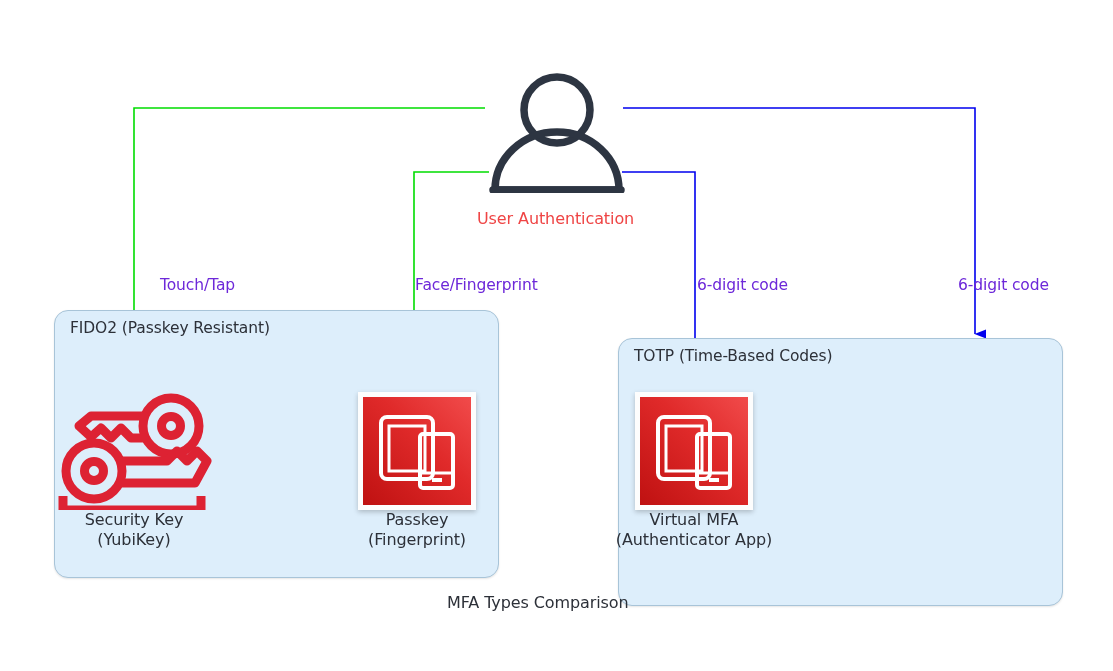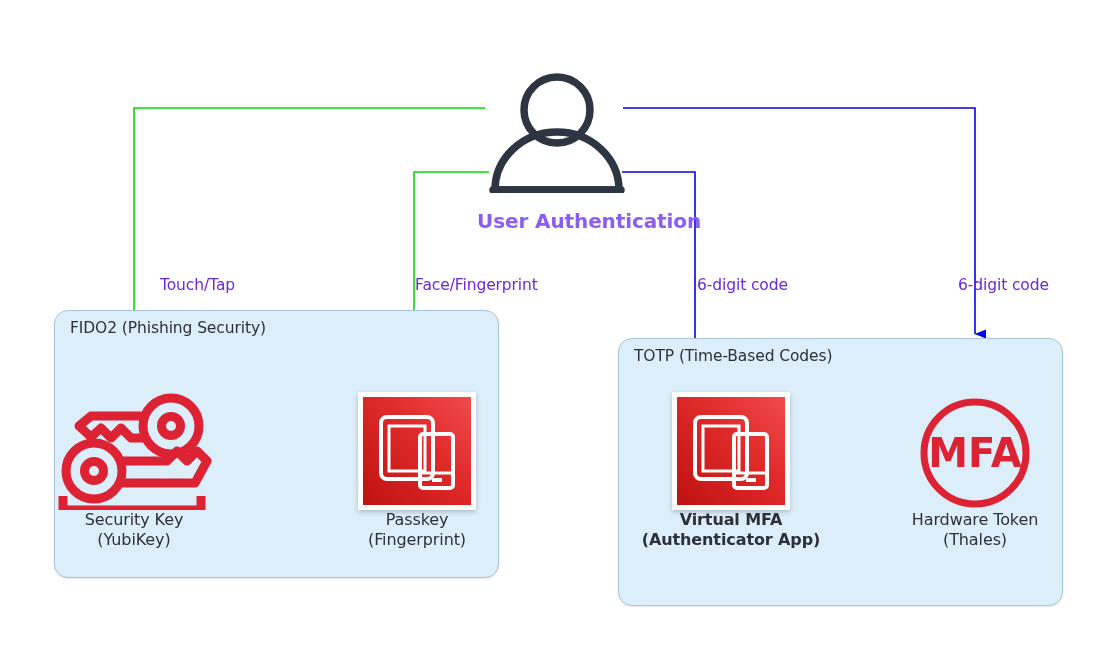--- a/index.html
+++ b/index.html
@@ -59,25 +59,24 @@
   }
   .edge-label {
     position: absolute;
     font-size: 15.5px;
     color: #6d28d9;
     white-space: nowrap;
     letter-spacing: -0.1px;
   }
   .person-label {
     position: absolute;
-    font-size: 20px;
-    color: #8b5cf6;
+    font-size: 16px;
+    color: #ef4444;
     white-space: nowrap;
     letter-spacing: -0.1px;
-    font-weight: bold;
   }
   .caption {
     position: absolute;
     font-size: 16px;
     color: #2c3038;
     white-space: nowrap;
     letter-spacing: -0.1px;
   }
   .person-icon {
     position: absolute;
@@ -126,21 +125,21 @@
     </svg>
   </div>
   <div class="person-label" style="left:477px; top:209px;">User Authentication</div>
 
   <div class="edge-label" style="left:160px; top:276px;">Touch/Tap</div>
   <div class="edge-label" style="left:415px; top:276px;">Face/Fingerprint</div>
   <div class="edge-label" style="left:697px; top:276px;">6-digit code</div>
   <div class="edge-label" style="left:958px; top:276px;">6-digit code</div>
 
   <div class="group-box" style="left:54px; top:310px; width:445px; height:268px;">
-    <div class="group-title">FIDO2 (Phishing Security)</div>
+    <div class="group-title">FIDO2 (Passkey Resistant)</div>
   </div>
 
   <div class="node" style="left:24px; top:392px;">
     <div style="height:118px;">
       <svg width="170" height="118" viewBox="0 0 170 118" xmlns="http://www.w3.org/2000/svg">
         <g fill="none" stroke="#dd2233" stroke-width="9" stroke-linejoin="round" stroke-linecap="round">
 
           <circle cx="122" cy="34" r="28"></circle>
           <circle cx="122" cy="34" r="9.5"></circle>
           <path d="M 95,24 L 42,24 L 30,34 L 42,45 L 52,36 L 62,46 L 72,36 L 82,46 L 95,46"></path>
@@ -168,39 +167,30 @@
       </svg>
     </div>
     <div class="node-label">Passkey
 (Fingerprint)</div>
   </div>
 
   <div class="group-box" style="left:618px; top:310px; width:445px; height:268px;margin-top:28px;">
     <div class="group-title">TOTP (Time-Based Codes)</div>
   </div>
 
-  <div class="node" style="left:621px; top:392px;font-weight:bold;">
+  <div class="node" style="left:584px; top:392px;">
     <div class="icon-tile">
       <svg width="84" height="84" viewBox="0 0 84 84" xmlns="http://www.w3.org/2000/svg">
         <rect x="6" y="8" width="52" height="62" rx="6" ry="6" fill="none" stroke="#ffffff" stroke-width="4"></rect>
         <rect x="14" y="17" width="36" height="45" fill="none" stroke="#ffffff" stroke-width="3"></rect>
         <rect x="45" y="25" width="33" height="54" rx="3" ry="3" fill="none" stroke="#ffffff" stroke-width="4"></rect>
         <line x1="45" y1="64" x2="78" y2="64" stroke="#ffffff" stroke-width="3"></line>
         <rect x="57" y="69" width="10" height="4" fill="#ffffff"></rect>
       </svg>
     </div>
     <div class="node-label">Virtual MFA
 (Authenticator App)</div>
   </div>
 
-  <div class="node" style="left:865px; top:396px;">
-    <div style="height:114px;">
-      <svg width="120" height="114" viewBox="0 0 120 114" xmlns="http://www.w3.org/2000/svg">
-        <circle cx="60" cy="57" r="51" fill="none" stroke="#dd2233" stroke-width="7"></circle>
-        <text x="60" y="57" fill="#dd2233" font-family="DejaVu Sans, Liberation Sans, sans-serif" font-size="40" font-weight="600" text-anchor="middle" dominant-baseline="central">MFA</text>
-      </svg>
-    </div>
-    <div class="node-label">Hardware Token
-(Thales)</div>
-  </div>
 
+  <div class="caption" style="left:447px; top:593px;">MFA Types Comparison</div>
 
 </div>
 
 </body></html>

